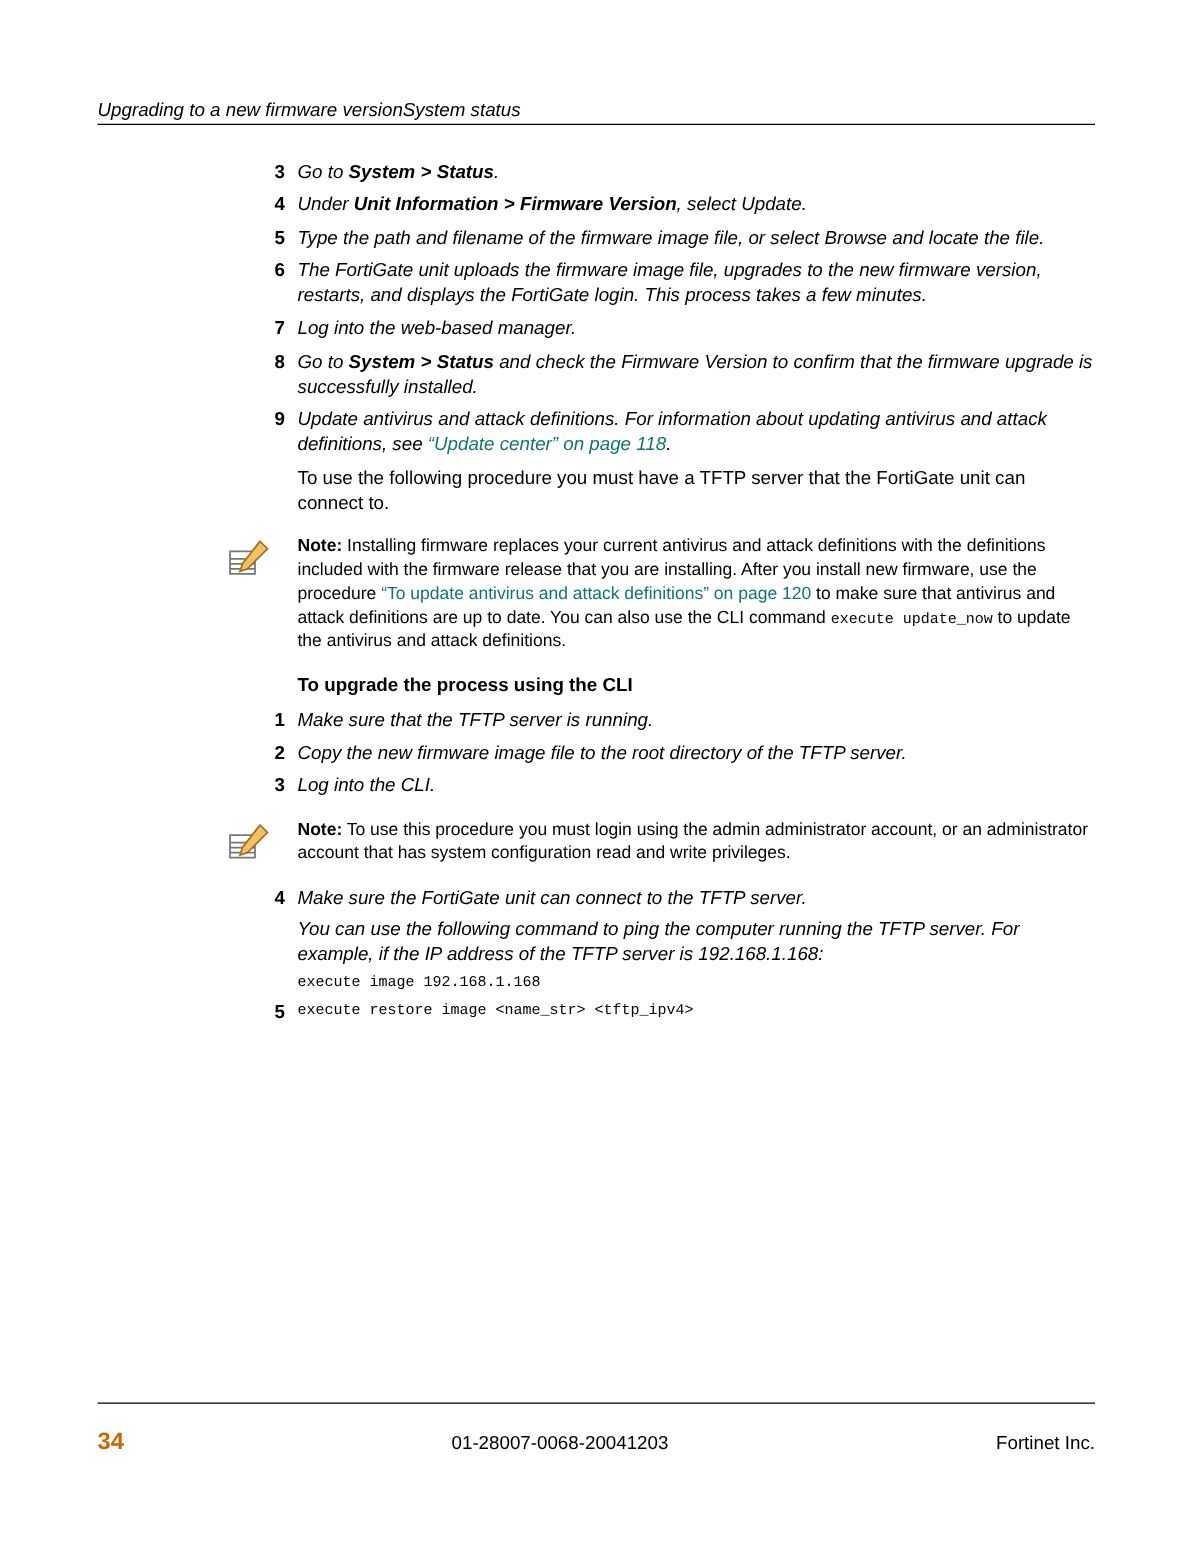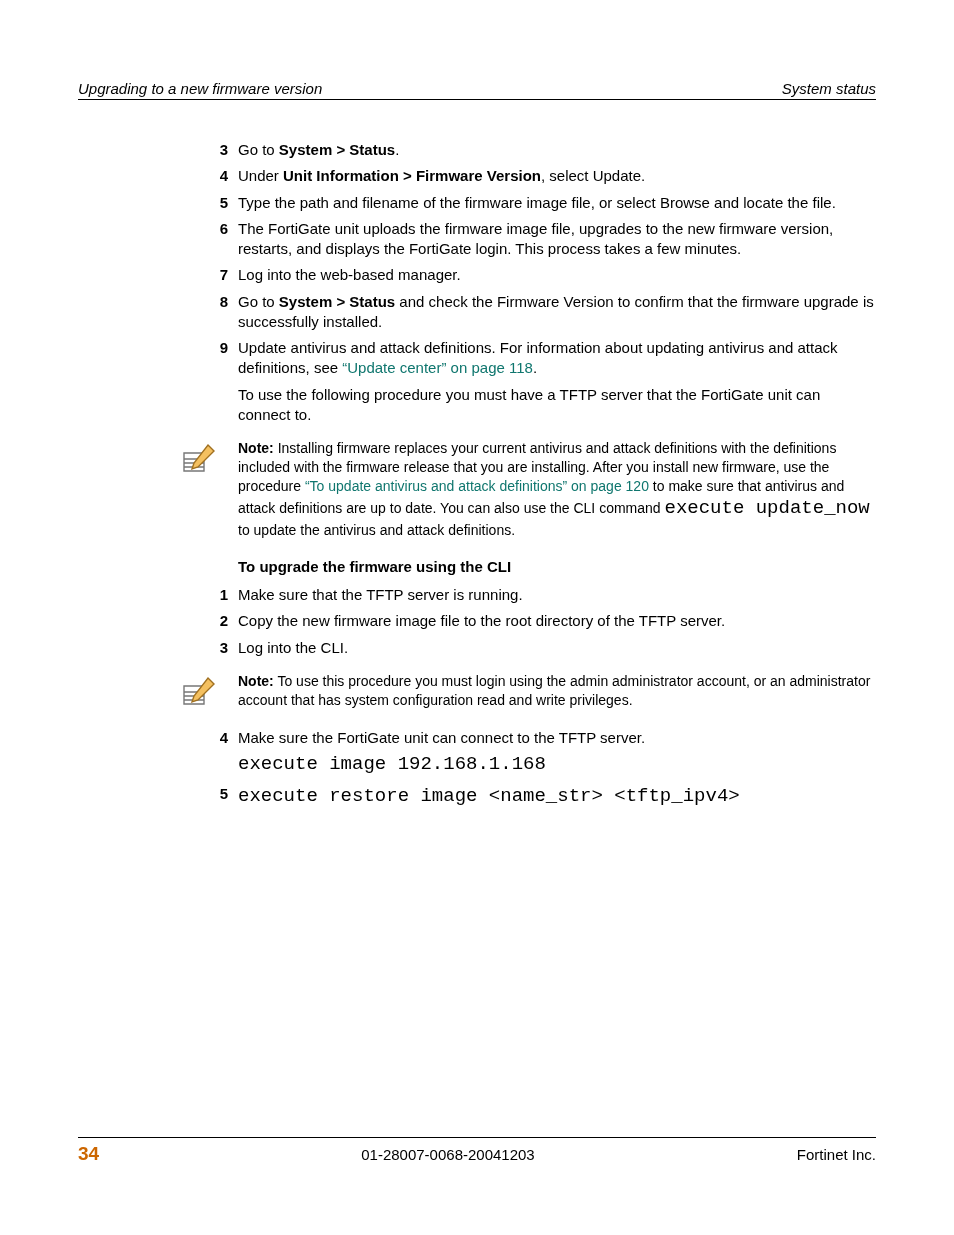--- a/index.html
+++ b/index.html
@@ -15,44 +15,44 @@
   }
   .page {
     position: absolute;
     top: 80px;
     left: 78px;
     right: 78px;
     bottom: 70px;
   }
   .running-head {
     display: flex;
-    justify-content: space-between;
+    justify-content: flex-start;
     font-style: italic;
     font-size: 15px;
     padding-bottom: 2px;
     border-bottom: 1px solid #000;
-    margin-bottom: 40px;
+    margin-bottom: 28px;
   }
   .content {
     margin-left: 160px;  
     margin-right: 0;
   }
   .step {
     position: relative;
     margin-bottom: 6px;
     line-height: 1.35;
   }
   .step .num {
     position: absolute;
     left: -40px;
     width: 30px;
     text-align: right;
     font-weight: bold;
   }
-  .step p { margin: 0 0 4px 0; }
+  .step p { margin: 0 0 4px 0; font-style: italic; }
   h2.sub {
     font-size: 19px;
     font-weight: bold;
     margin: 28px 0 10px 0;
   }
   .para { margin: 0 0 14px 0; line-height: 1.35; }
   .note-block {
     position: relative;
     font-size: 14px;
     line-height: 1.35;
@@ -63,34 +63,34 @@
     left: -60px;
     top: 2px;
     width: 40px;
     height: 40px;
   }
   .note-block p { margin: 0; }
   .bold { font-weight: bold; }
   .link { color: #0f766e; }
   code.inline, .cmd {
     font-family: "Courier New", Courier, monospace;
-    font-size: 19px;
+    font-size: 12px;
   }
   .cmd { display: block; margin: 4px 0 6px 0; }
   .proc-title {
     font-weight: bold;
     margin: 4px 0 10px 0;
   }
   .footer {
     position: absolute;
     left: 78px;
     right: 78px;
     bottom: 70px;
     border-top: 1px solid #000;
-    padding-top: 5px;
+    padding-top: 20px;
     display: flex;
     justify-content: space-between;
     align-items: baseline;
     font-size: 15px;
   }
   .footer .pg {
     color: #cc6600;
     font-weight: bold;
     font-size: 19px;
   }
@@ -148,21 +148,21 @@
           <g stroke="#777" stroke-width="1.4" fill="none">
             <path d="M6 30 L26 30 L26 12 L6 12 Z"></path>
             <path d="M6 18 L26 18 M6 22 L26 22 M6 26 L26 26"></path>
             <path d="M30 4 L36 10 L20 26 L14 28 L16 22 Z" fill="#f4c060" stroke="#a07020"></path>
           </g>
         </svg>
       </span>
       <p id="note1-text"><span class="bold">Note:</span> Installing firmware replaces your current antivirus and attack definitions with the definitions included with the firmware release that you are installing. After you install new firmware, use the procedure <span class="link">“To update antivirus and attack definitions” on page 120</span> to make sure that antivirus and attack definitions are up to date. You can also use the CLI command <code class="inline">execute update_now</code> to update the antivirus and attack definitions.</p>
     </div>
 
-    <p class="proc-title">To upgrade the firmware using the CLI</p>
+    <p class="proc-title">To upgrade the process using the CLI</p>
 
     <div id="steps-b">
         <div class="step">
           <span class="num">1</span>
           <p>Make sure that the TFTP server is running.</p>
         </div>
         <div class="step">
           <span class="num">2</span>
           <p>Copy the new firmware image file to the root directory of the TFTP server.</p>
         </div>
@@ -182,20 +182,21 @@
           </g>
         </svg>
       </span>
       <p id="note2-text"><span class="bold">Note:</span> To use this procedure you must login using the admin administrator account, or an administrator account that has system configuration read and write privileges.</p>
     </div>
 
     <div id="steps-c">
         <div class="step">
           <span class="num">4</span>
           <p>Make sure the FortiGate unit can connect to the TFTP server.</p>
+          <p>You can use the following command to ping the computer running the TFTP server. For example, if the IP address of the TFTP server is 192.168.1.168:</p>
           <span class="cmd">execute image 192.168.1.168</span>
         </div>
         <div class="step">
           <span class="num">5</span>
           <span class="cmd">execute restore image &lt;name_str&gt; &lt;tftp_ipv4&gt;</span>
         </div>
       </div>
 
   </div>
 </div>

